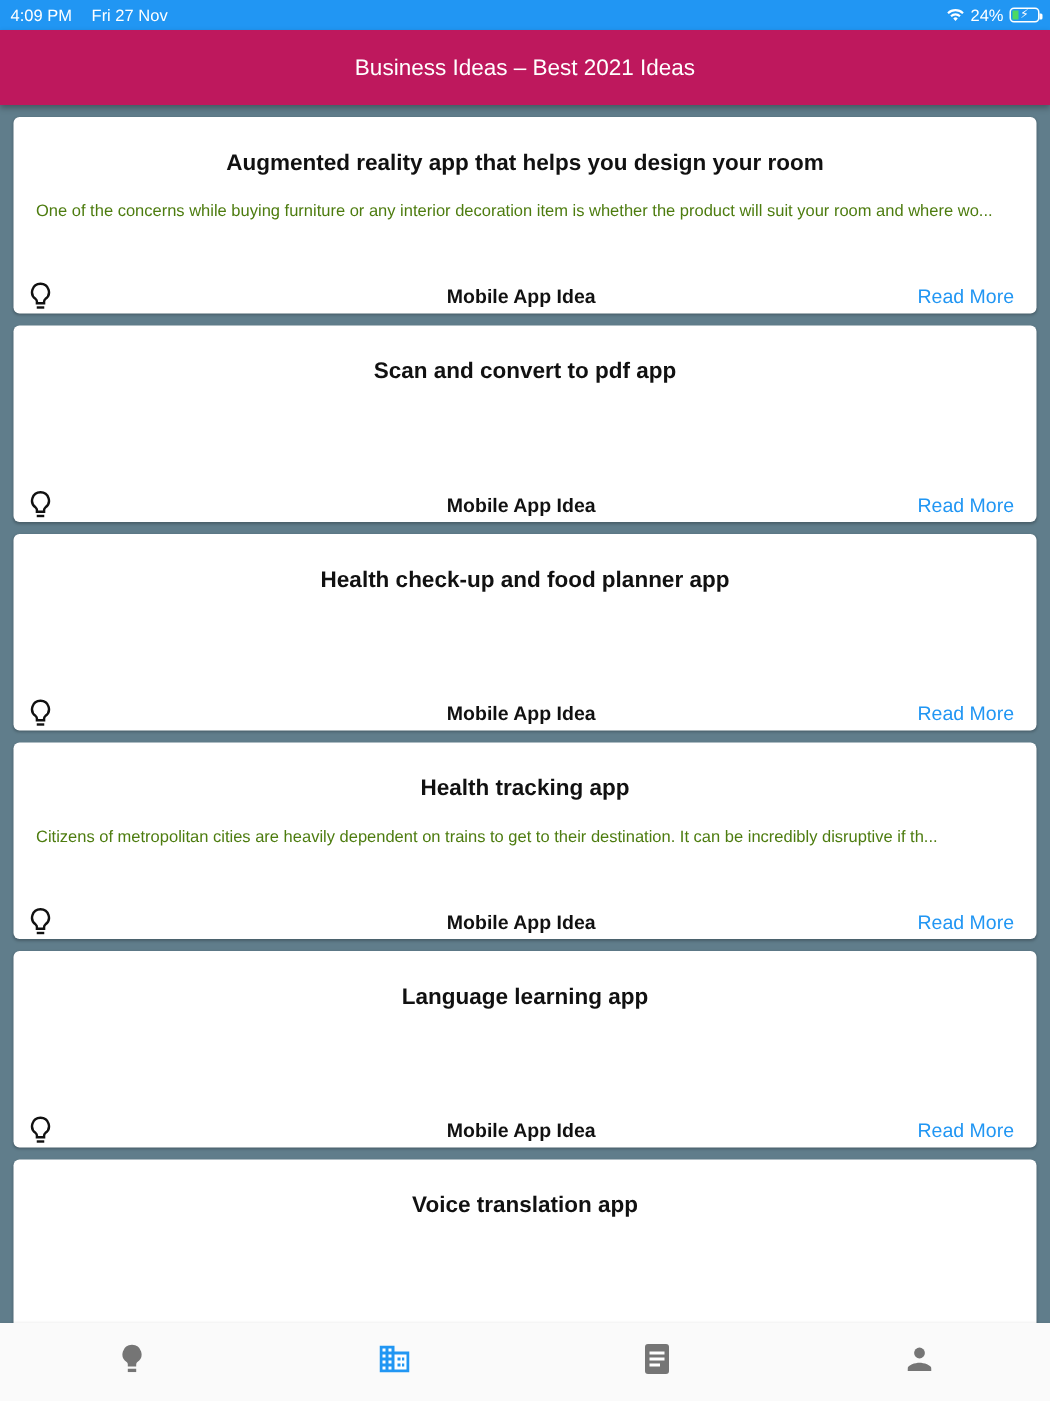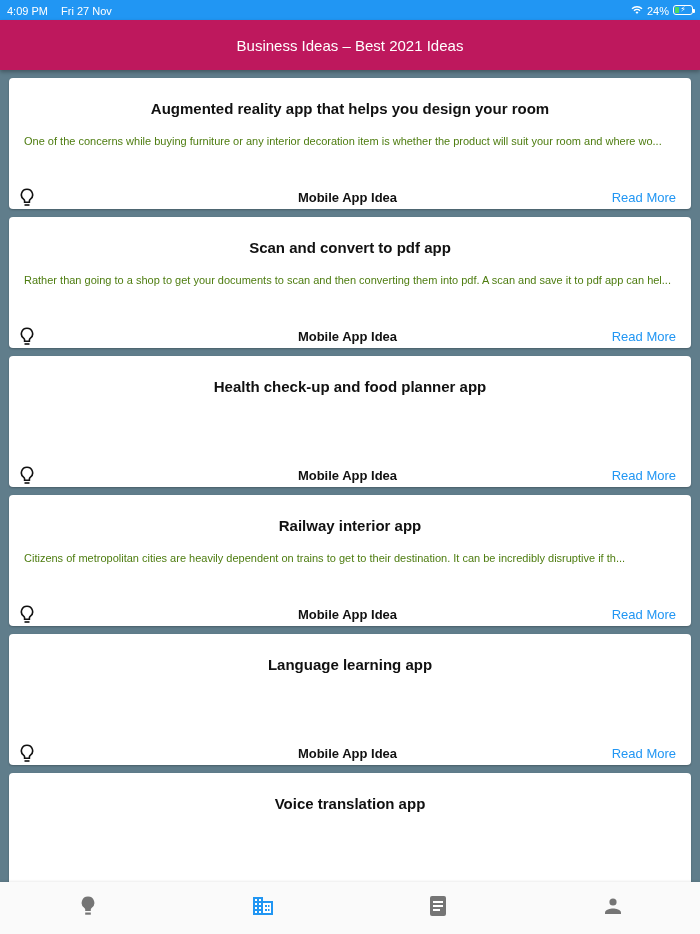--- a/index.html
+++ b/index.html
@@ -59,21 +59,20 @@
             <rect x="4.5" y="16.2" width="5" height="1.6" fill="#111"></rect>
           </svg>
         </span>
       <span class="category">Mobile App Idea</span>
       <span class="read-more">Read More</span>
     </div>
   </div>
 
   <div class="card">
     <div class="card-title">Scan and convert to pdf app</div>
-    <div class="card-desc">Rather than going to a shop to get your documents to scan and then converting them into pdf. A scan and save it to pdf app can hel...</div>
     <div class="card-footer">
       <span class="bulb">
           <svg width="14" height="19" viewBox="0 0 14 19">
             <path d="M7 1.2a5.6 5.6 0 0 0-3.2 10.2c.5.4.8 1 .8 1.6v1.2h4.8V13c0-.6.3-1.2.8-1.6A5.6 5.6 0 0 0 7 1.2z" fill="none" stroke="#111" stroke-width="1.6"></path>
             <rect x="4.5" y="16.2" width="5" height="1.6" fill="#111"></rect>
           </svg>
         </span>
       <span class="category">Mobile App Idea</span>
       <span class="read-more">Read More</span>
     </div>
@@ -87,21 +86,21 @@
             <path d="M7 1.2a5.6 5.6 0 0 0-3.2 10.2c.5.4.8 1 .8 1.6v1.2h4.8V13c0-.6.3-1.2.8-1.6A5.6 5.6 0 0 0 7 1.2z" fill="none" stroke="#111" stroke-width="1.6"></path>
             <rect x="4.5" y="16.2" width="5" height="1.6" fill="#111"></rect>
           </svg>
         </span>
       <span class="category">Mobile App Idea</span>
       <span class="read-more">Read More</span>
     </div>
   </div>
 
   <div class="card">
-    <div class="card-title">Railway interior app</div>
+    <div class="card-title">Health tracking app</div>
     <div class="card-desc">Citizens of metropolitan cities are heavily dependent on trains to get to their destination. It can be incredibly disruptive if th...</div>
     <div class="card-footer">
       <span class="bulb">
           <svg width="14" height="19" viewBox="0 0 14 19">
             <path d="M7 1.2a5.6 5.6 0 0 0-3.2 10.2c.5.4.8 1 .8 1.6v1.2h4.8V13c0-.6.3-1.2.8-1.6A5.6 5.6 0 0 0 7 1.2z" fill="none" stroke="#111" stroke-width="1.6"></path>
             <rect x="4.5" y="16.2" width="5" height="1.6" fill="#111"></rect>
           </svg>
         </span>
       <span class="category">Mobile App Idea</span>
       <span class="read-more">Read More</span>

